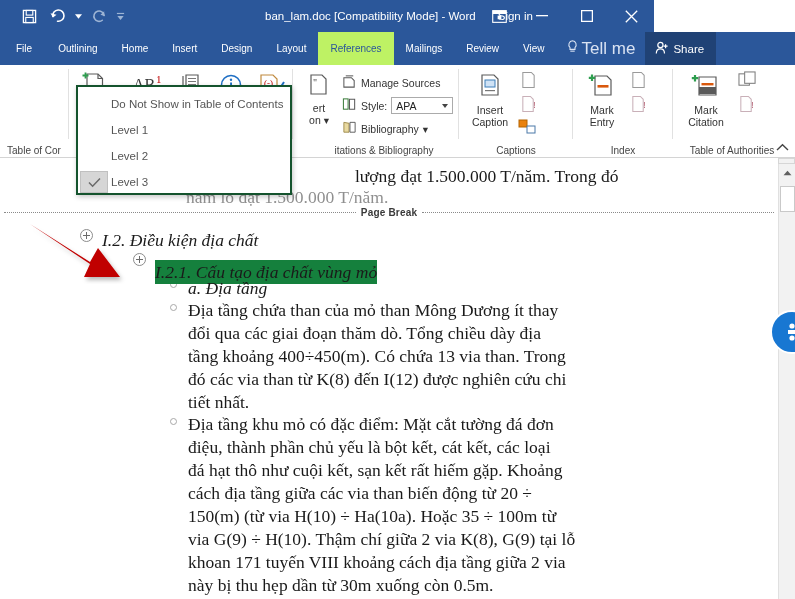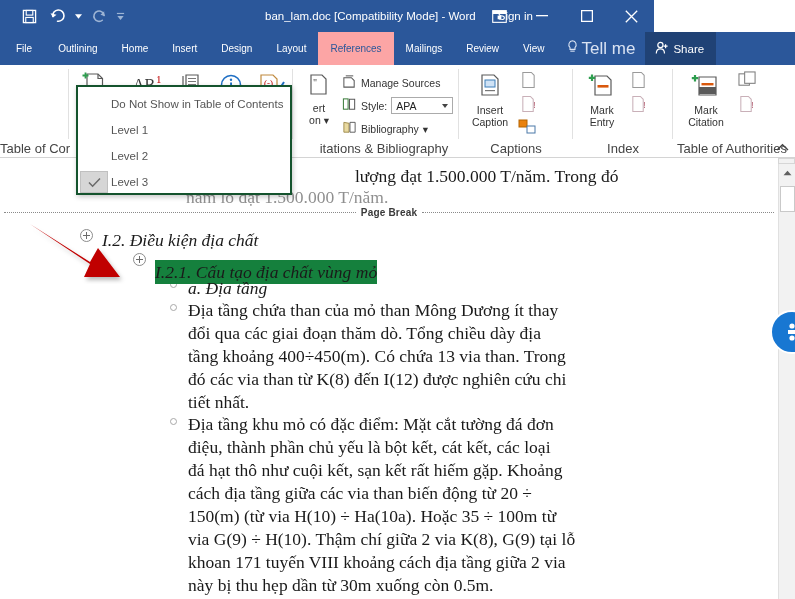--- a/index.html
+++ b/index.html
@@ -68,21 +68,21 @@
     display: flex; align-items: flex-end;
   }
   .tab {
     height: 33px; padding: 0 12px;
     display: flex; align-items: center;
     font-size: 10px; color: #ffffff;
     white-space: nowrap;
   }
   .tab.first { padding-left: 16px; padding-right: 14px; }
   .tab.active {
-    background: #fca5a5; color: #2b579a;
+    background: #bef264; color: #2b579a;
   }
   .tellme {
     display: flex; align-items: center; gap: 4px;
     color: #d9e2f2; font-size: 17px;
     height: 33px; padding: 0 10px;
   }
   .share {
     display: flex; align-items: center; gap: 4px;
     color: #ffffff; font-size: 11.5px;
     height: 33px; padding: 0 12px 0 10px;
@@ -95,21 +95,21 @@
     width: 795px; height: 93px;
     background: #ffffff;
     border-bottom: 1px solid #d4d4d4;
   }
   .rgroup {
     position: absolute; top: 0; height: 93px;
   }
   .rgroup-label {
     position: absolute; bottom: 2px; left: 0; width: 100%;
     text-align: center;
-    font-size: 13px; color: #444444;
+    font-size: 10px; color: #444444;
     white-space: nowrap;
   }
   .rsep {
     position: absolute; top: 4px; width: 1px; height: 70px;
     background: #e1e1e1;
   }
   .bigbtn {
     position: absolute;
     display: flex; flex-direction: column; align-items: center;
     font-size: 10.5px; color: #333; line-height: 12.5px;

